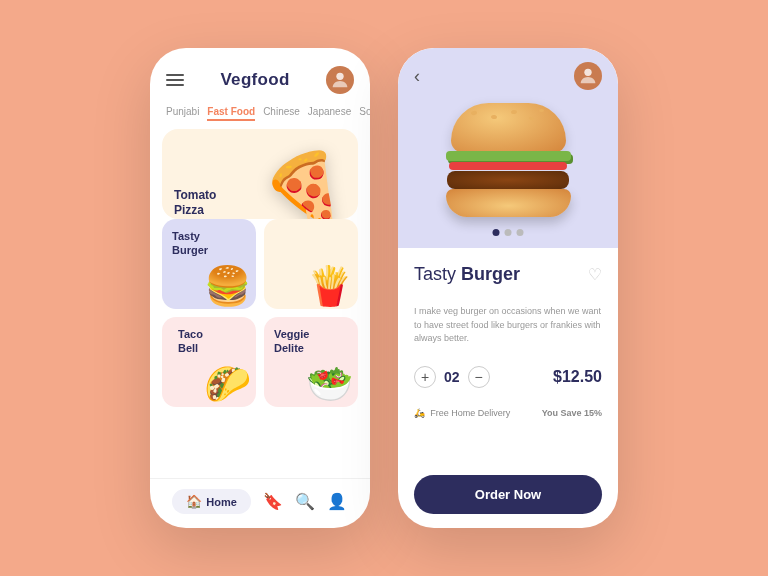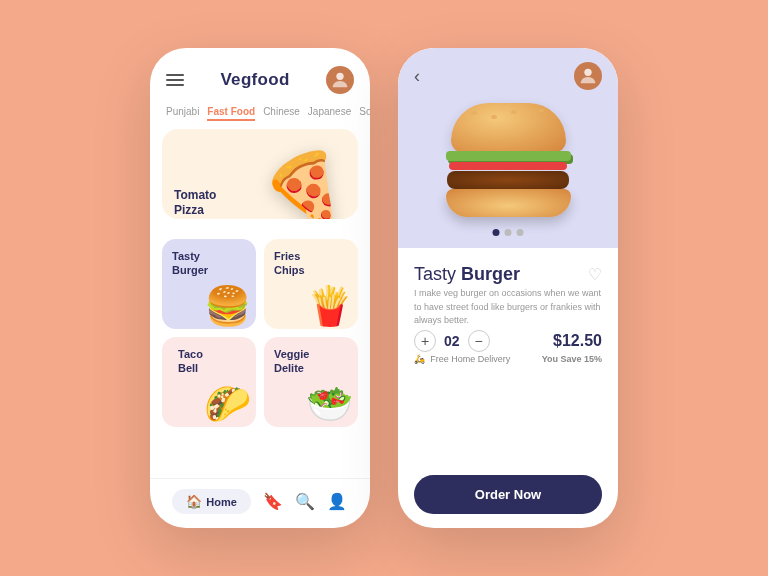--- a/index.html
+++ b/index.html
@@ -99,21 +99,21 @@
       border-bottom: 2px solid #f4845f;
     }
 
     
     .food-cards {
       flex: 1;
       padding: 0 12px;
       overflow: hidden;
       display: flex;
       flex-direction: column;
-      gap: 20px;
+      gap: 0;
     }
 
     
     .pizza-card {
       background: #fef3e2;
       border-radius: 16px;
       padding: 12px 12px 0;
       display: flex;
       align-items: flex-end;
       justify-content: space-between;
@@ -247,21 +247,21 @@
     .dot.active {
       background: #2d2d5e;
     }
 
     
     .right-content {
       flex: 1;
       padding: 16px 16px 14px;
       display: flex;
       flex-direction: column;
-      gap: 2px;
+      gap: 20px;
     }
     .detail-title-row {
       display: flex;
       align-items: center;
       justify-content: space-between;
     }
     .detail-title {
       font-size: 18px;
       color: #2d2d5e;
       font-weight: 400;
@@ -382,21 +382,20 @@
       </div>
 
       <div class="grid-cards">
 
         <div class="mini-card burger-card">
           <div class="mini-card-title">Tasty<br>Burger</div>
           <div class="food-emoji">🍔</div>
         </div>
 
         <div class="mini-card fries-card">
-          <div class="mini-card-title">Fries<br>Chips</div>
           <div class="food-emoji">🍟</div>
         </div>
 
         <div class="mini-card taco-card">
           <div class="mini-card-title">Taco<br>Bell</div>
           <div class="food-emoji">🌮</div>
         </div>
 
         <div class="mini-card veggie-card">
           <div class="mini-card-title">Veggie<br>Delite</div>

